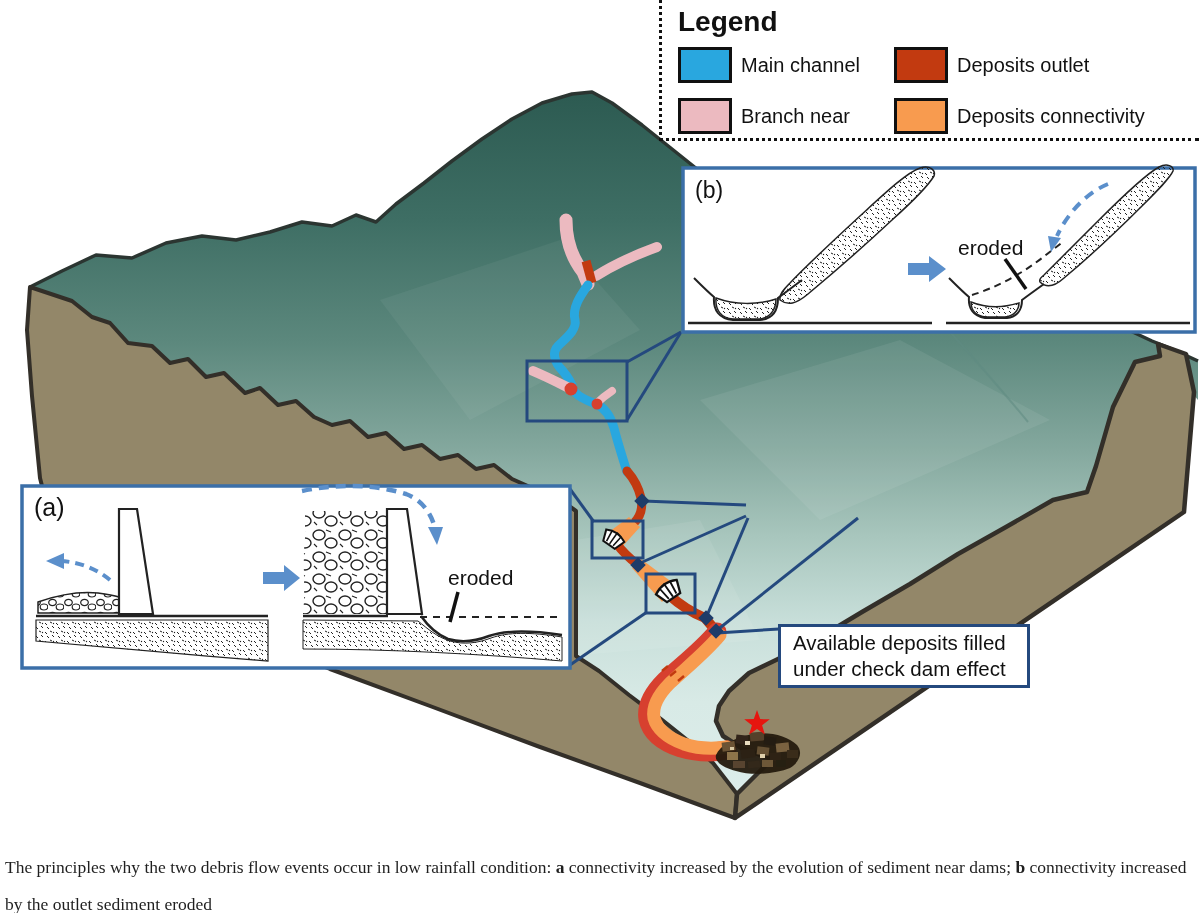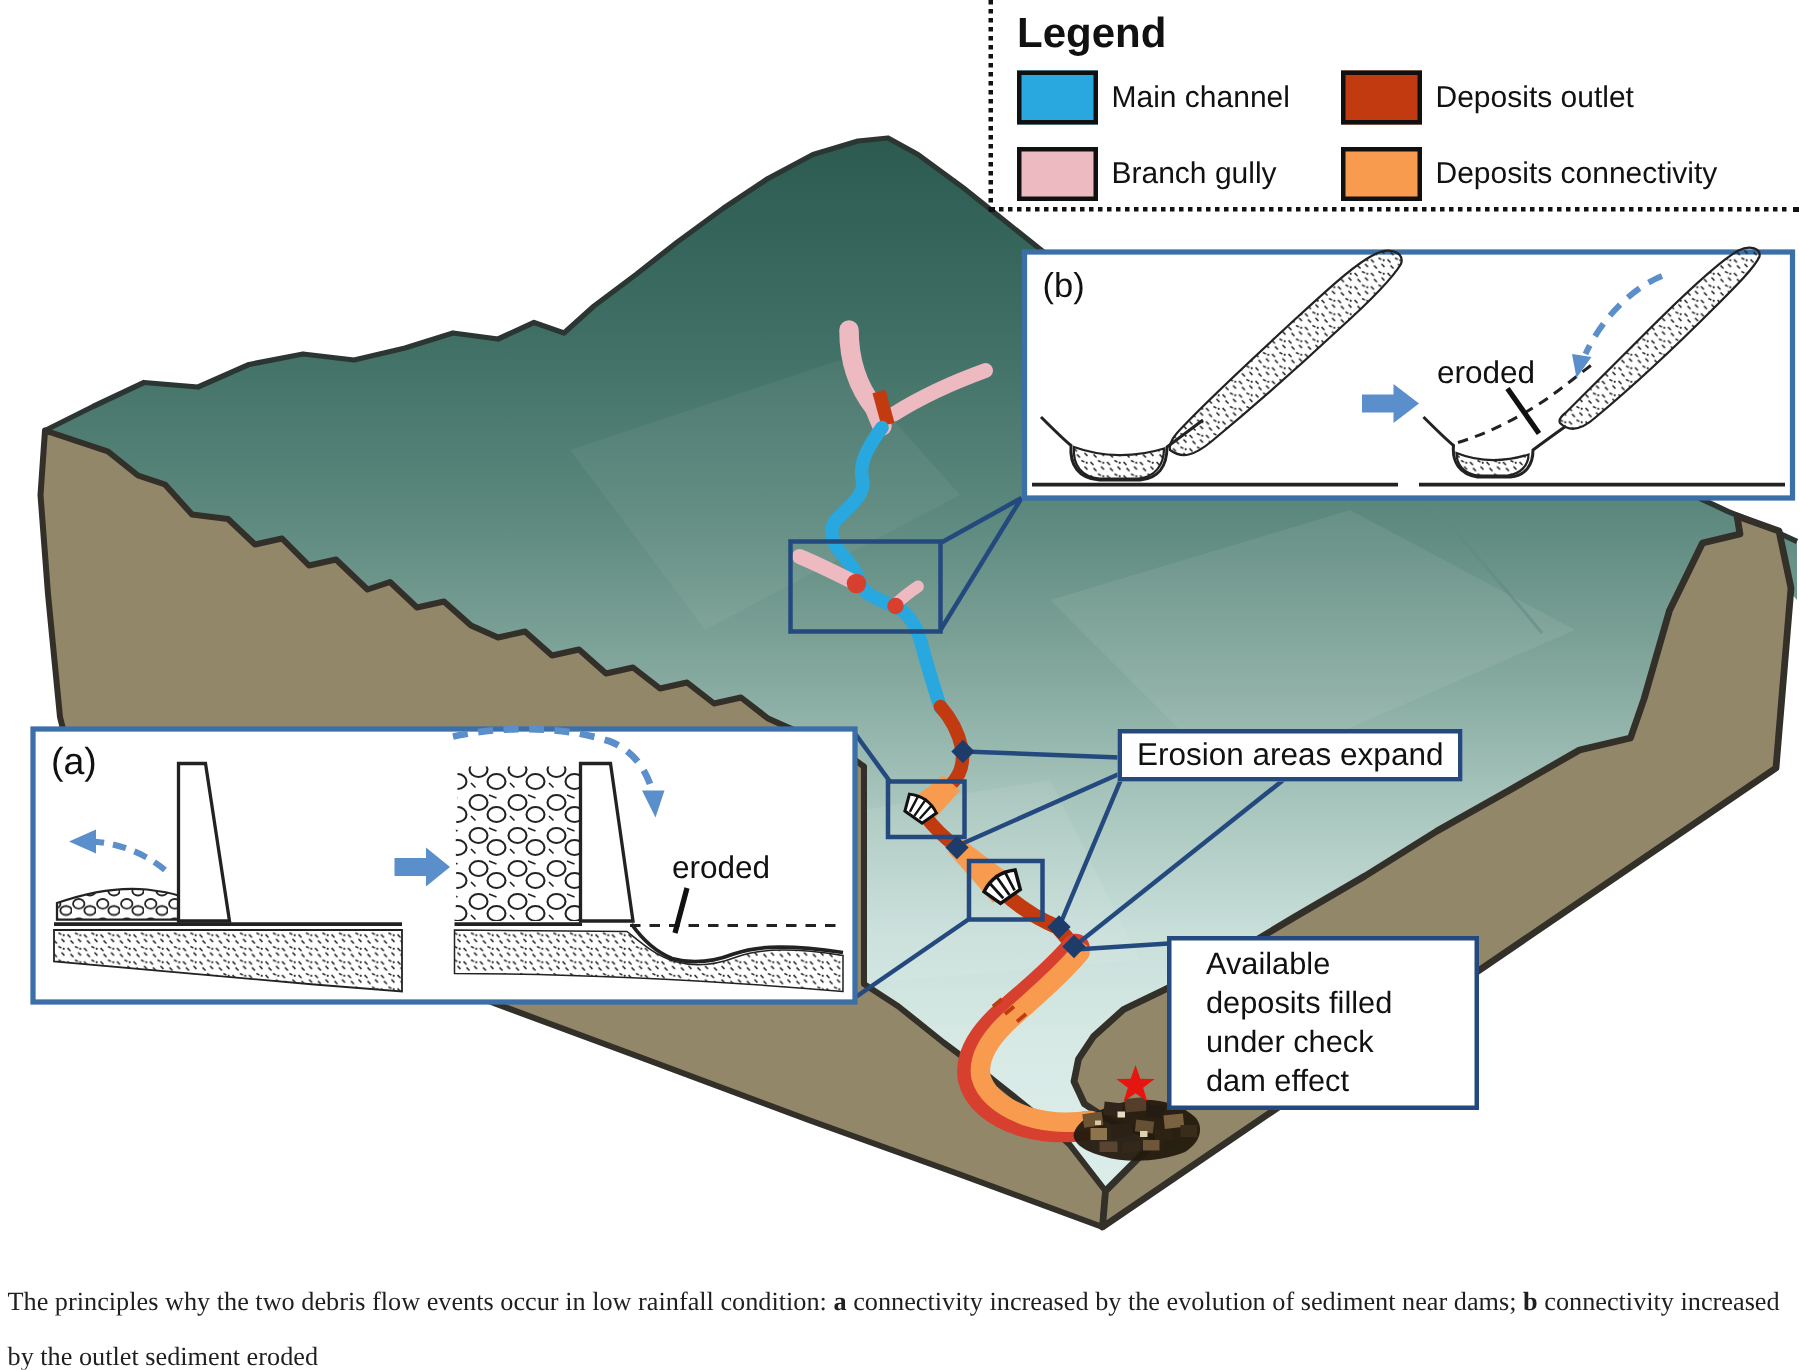--- a/index.html
+++ b/index.html
@@ -14,22 +14,22 @@
   .legend-title{font-weight:bold;font-size:28px;color:#111;}
   .legend-grid{display:grid;grid-template-columns:216px 1fr;row-gap:15px;margin-top:9px;}
   .legend-item{display:flex;align-items:center;gap:9px;text-align:right;}
   .swatch{width:54px;height:36px;border:3px solid #101010;box-sizing:border-box;flex:0 0 auto;}
   .legend-label{font-size:20px;color:#111;white-space:nowrap;}
 
   
   .cbox{position:absolute;background:#fff;border:3px solid #24497E;color:#111;
     font-family:"Liberation Sans",sans-serif;}
   #erosion-box{left:745px;top:486px;font-size:21px;line-height:25px;padding:2px 10px;white-space:nowrap;}
-  #deposits-box{left:778px;top:624px;width:208px;box-sizing:border-box;
-    font-size:20.5px;line-height:26px;padding:3px 23px;}
+  #deposits-box{left:778px;top:624px;width:252px;box-sizing:border-box;
+    font-size:20.5px;line-height:26px;padding:3px 12px;}
 
   
   .caption{width:1195px;padding:9px 0 0 5px;font-family:"Liberation Serif",serif;
     font-size:17.5px;line-height:37px;color:#1f1f1f;}
   .caption b{font-weight:bold;}
 </style>
 </head>
 <body>
 
 <div class="fig">
@@ -209,28 +209,27 @@
       <div class="legend-item">
         <div class="swatch" style="background-color: rgb(41, 167, 223);"></div>
         <span class="legend-label">Main channel</span>
       </div>
       <div class="legend-item">
         <div class="swatch" style="background-color: rgb(194, 58, 16);"></div>
         <span class="legend-label">Deposits outlet</span>
       </div>
       <div class="legend-item">
         <div class="swatch" style="background-color: rgb(236, 186, 192);"></div>
-        <span class="legend-label">Branch gully</span>
+        <span class="legend-label">Branch near</span>
       </div>
       <div class="legend-item">
         <div class="swatch" style="background-color: rgb(248, 155, 79);"></div>
         <span class="legend-label">Deposits connectivity</span>
       </div>
     </div>
   </div>
 
-  <div id="erosion-box" class="cbox">Erosion areas expand</div>
   <div id="deposits-box" class="cbox">Available deposits filled under check dam effect</div>
 </div>
 
 <div class="caption">
   <span>The principles why the two debris flow events occur in low rainfall condition: </span><b>a</b><span> connectivity increased by the evolution of sediment near dams; </span><b>b</b><span> connectivity increased by the outlet sediment eroded</span>
 </div>
 
 </body></html>

